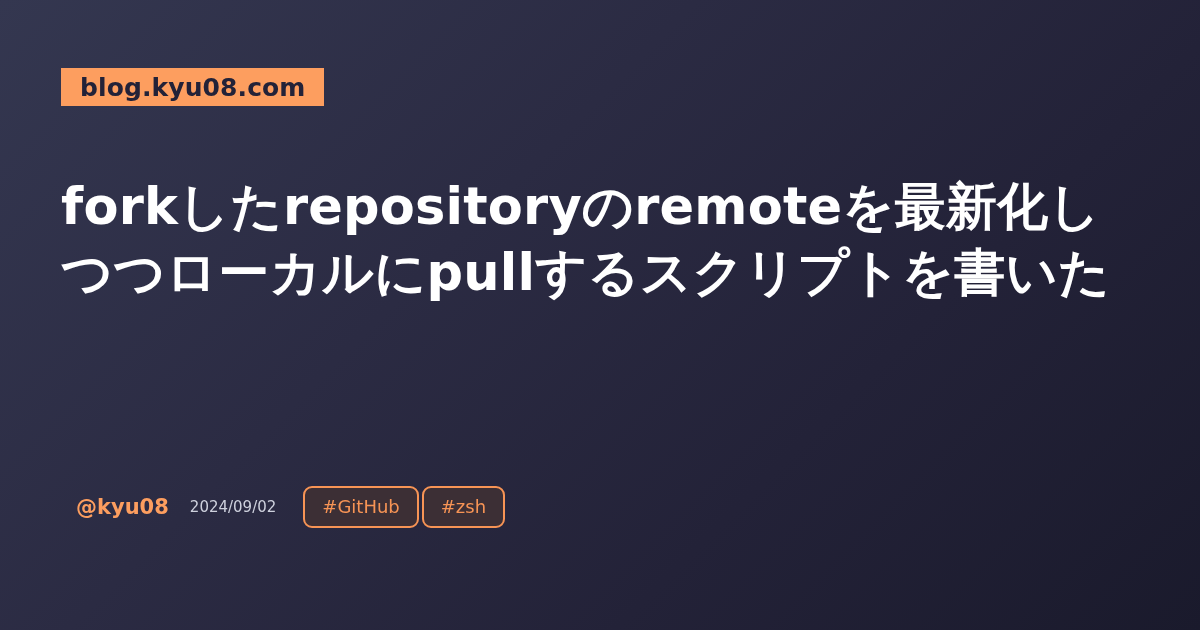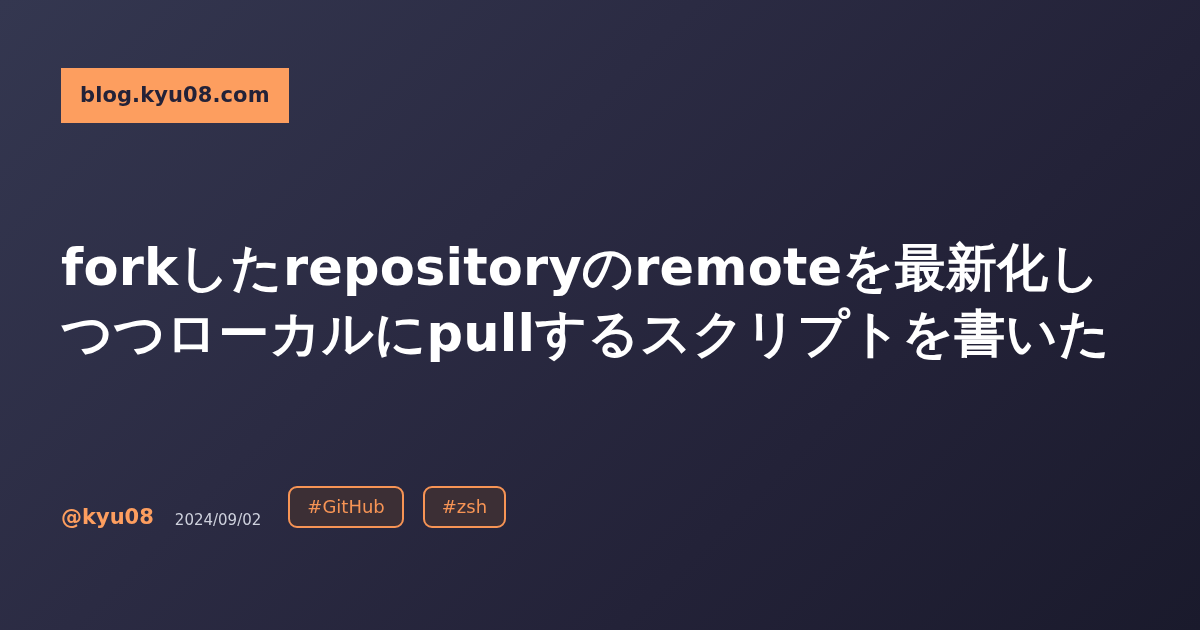--- a/index.html
+++ b/index.html
@@ -24,53 +24,53 @@
     display: flex;
     flex-direction: column;
   }
 
   
   .site-badge {
     display: inline-flex;
     align-items: center;
     justify-content: center;
     align-self: flex-start;
-    height: 55px;
+    height: 38px;
     padding: 0 19px;
     background: #fd9e5f;
     color: #232238;
-    font-size: 21px;
+    font-size: 25px;
     font-weight: bold;
     letter-spacing: 0.1px;
     line-height: 1;
     white-space: nowrap;
   }
 
   
   .title-wrap {
-    margin-top: 112px;
+    margin-top: 68px;
     max-width: 1078px;
   }
   .post-title {
     margin: 0;
     color: #ffffff;
     font-size: 51px;
     font-weight: bold;
     line-height: 66px;
     letter-spacing: 0.2px;
     word-break: break-word;
   }
 
   
   .meta-row {
     position: absolute;
-    left: 61px;
+    left: 76px;
     bottom: 102px;
     display: flex;
-    align-items: flex-end;
+    align-items: center;
     height: 42px;
   }
   .author {
     color: #fd9e5f;
     font-size: 21px;
     font-weight: bold;
     line-height: 1;
     white-space: nowrap;
   }
   .post-date {
@@ -86,21 +86,21 @@
     align-items: center;
     margin-left: 27px;
   }
   .tag {
     box-sizing: border-box;
     display: inline-flex;
     align-items: center;
     justify-content: center;
     height: 42px;
     padding: 0 17px;
-    margin-right: 19px;
+    margin-right: 3px;
     border: 2px solid #f79455;
     border-radius: 9px;
     background: #3c2f35;
     color: #f79455;
     font-size: 18px;
     font-weight: normal;
     line-height: 1;
     white-space: nowrap;
   }
   .tag:last-child { margin-right: 8px; }

